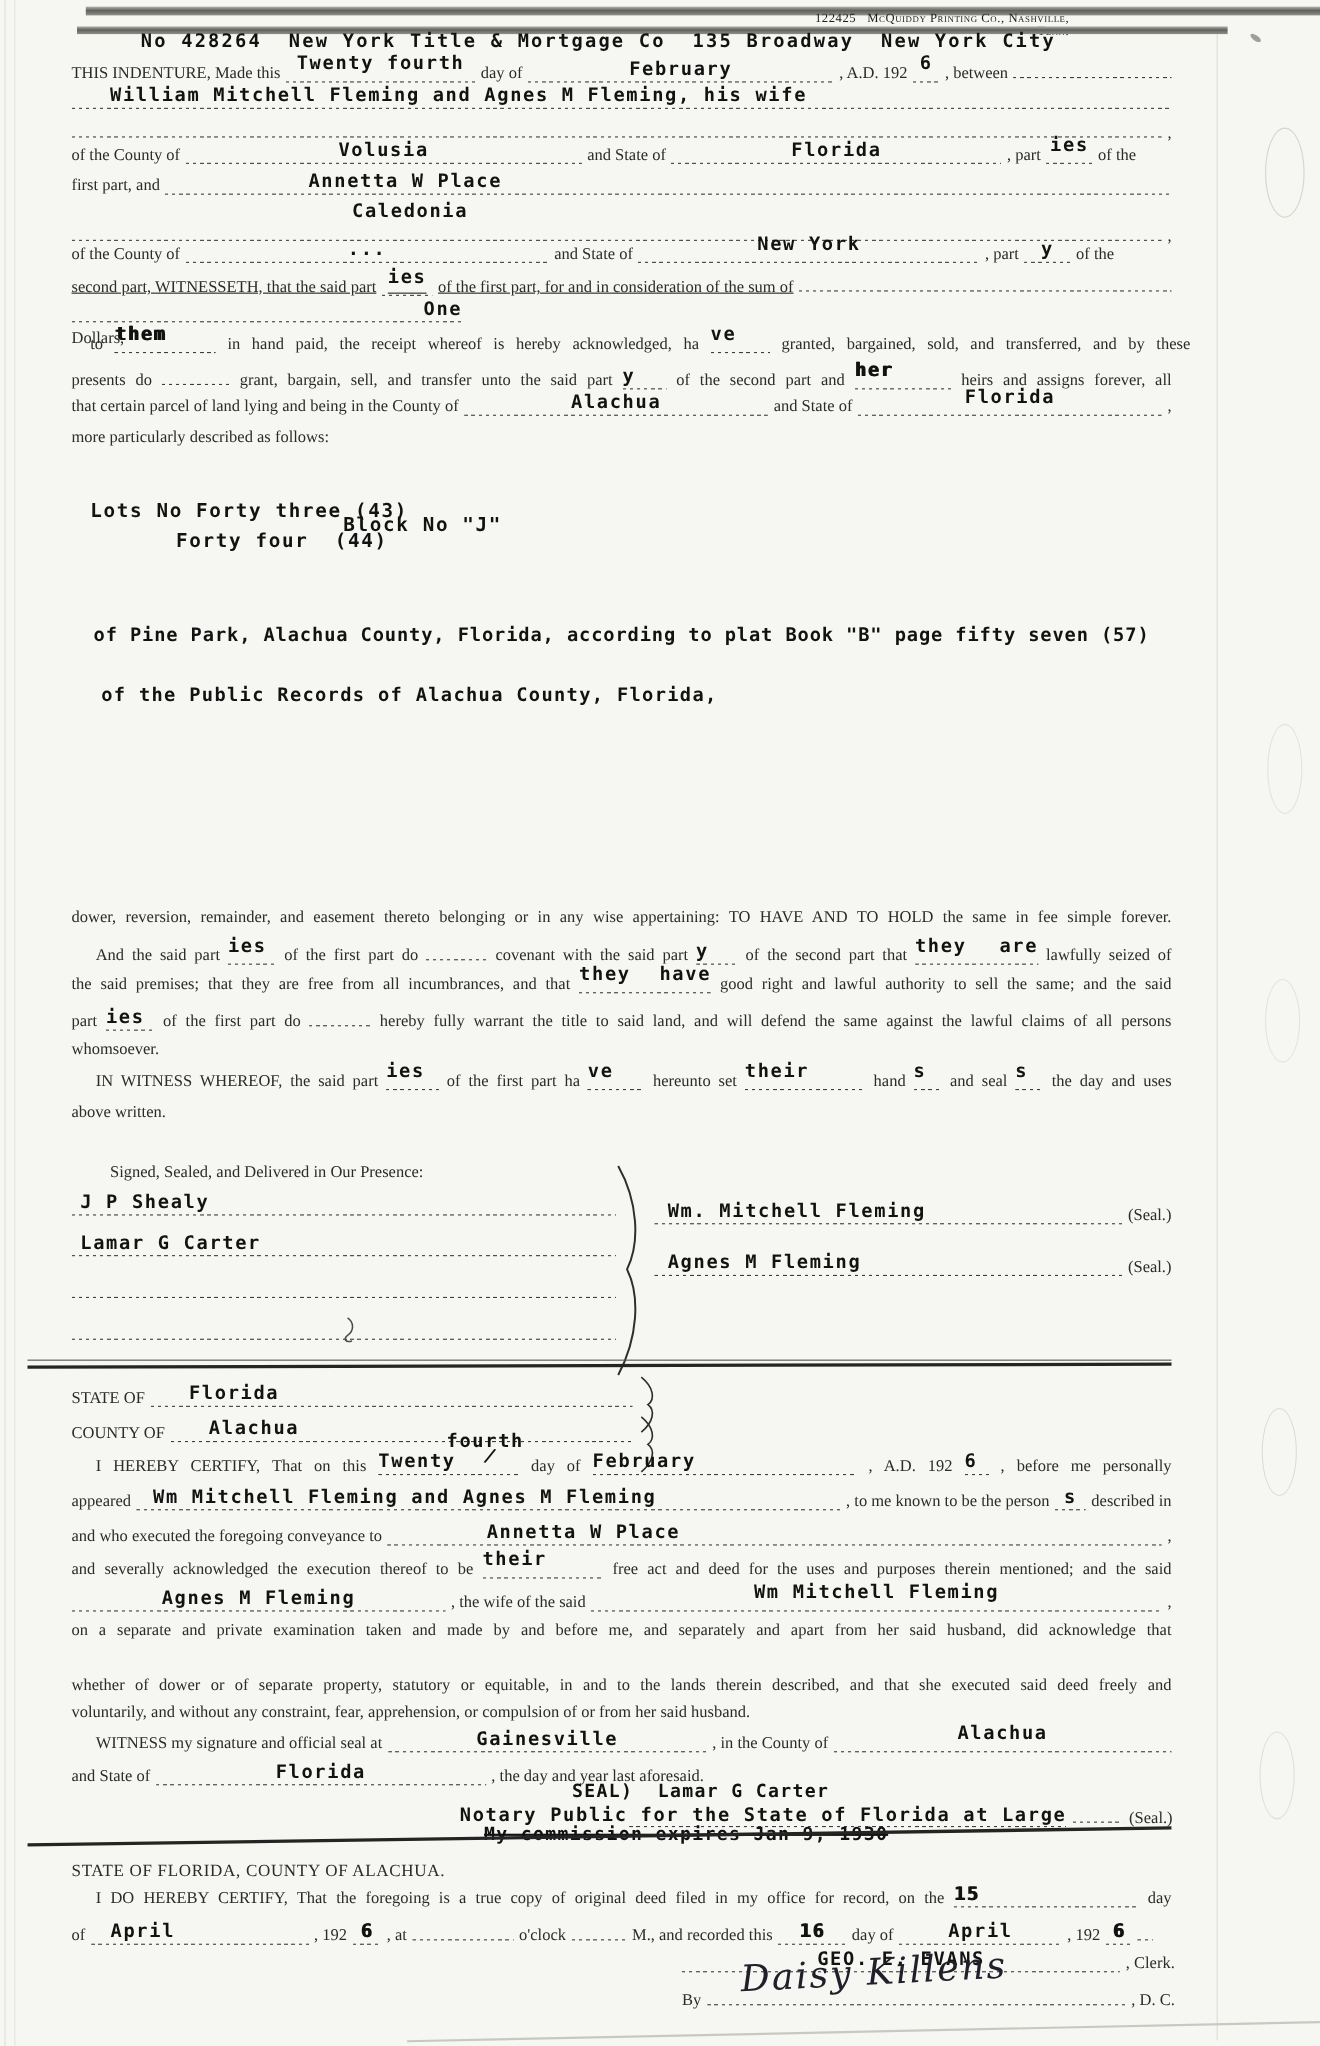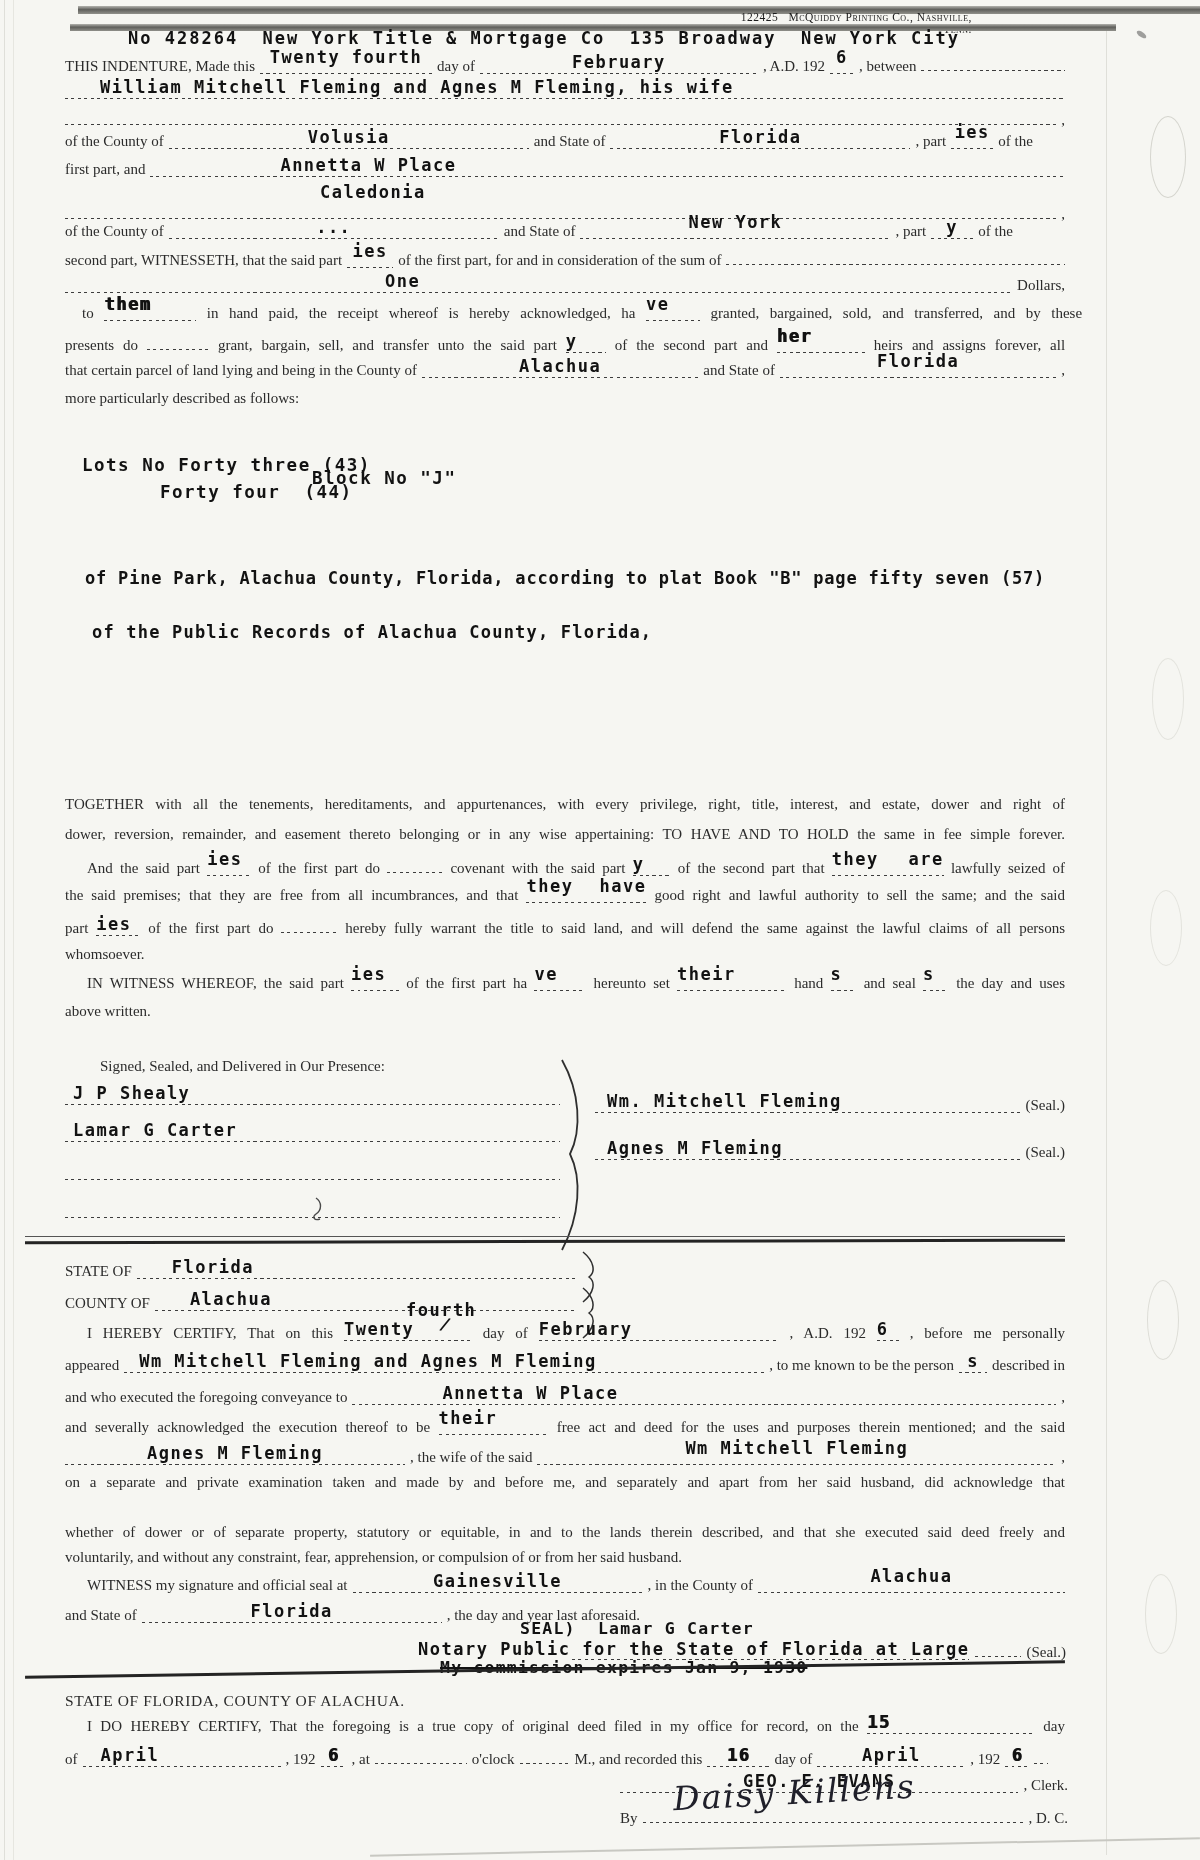--- a/index.html
+++ b/index.html
@@ -104,27 +104,27 @@
   <div class="ln fx" style="top:220px;">
     <span class="p">of the County of</span>
     <span class="bk" style="width:330px;"><span class="t">...</span></span>
     <span class="p">and State of</span>
     <span class="bk" style="width:310px;"><span class="t u7">New York</span></span>
     <span class="p">, part</span>
     <span class="bk" style="width:42px;"><span class="t">y</span></span>
     <span class="p">of the</span>
   </div>
 
-  <div class="ln fx" style="top:246px;">
+  <div class="ln fx" style="top:246px;text-decoration:underline;">
     <span class="p">second part, WITNESSETH, that the said part</span>
     <span class="bk" style="width:46px;"><span class="t u7">ies</span></span>
     <span class="p">of the first part, for and in consideration of the sum of</span>
     <span class="bk fill"></span>
   </div>
-  <div class="ln fx" style="top:274px;">
+  <div class="ln fx" style="top:274px;flex-direction:column;">
     <span class="bk fill tl" style="padding-left:320px;"><span class="t">One</span></span>
     <span class="p">Dollars,</span>
   </div>
   <div class="ln just" style="top:302px;margin-left:17px;">
     <span class="p">to</span>
     <span class="bk" style="width:92px;"><span class="t ov u7">them</span></span>
     <span class="p">in hand paid, the receipt whereof is hereby acknowledged, ha</span>
     <span class="bk" style="width:54px;"><span class="t u7">ve</span></span>
     <span class="p">granted, bargained, sold, and transferred, and by these</span>
   </div>
@@ -147,23 +147,20 @@
   <div class="ln plain" style="top:388px;">
     <span class="p">more particularly described as follows:</span>
   </div>
 
   <div class="typedline" style="top:455px;left:82px;font-size:17.5px;letter-spacing:1.5px;">Lots No Forty three (43)</div>
   <div class="typedline" style="top:482px;left:160px;font-size:17.5px;letter-spacing:1.5px;">Forty four  (44)</div>
   <div class="typedline" style="top:468px;left:312px;font-size:17.5px;letter-spacing:1.5px;">Block No "J"</div>
   <div class="typedline" style="top:568px;left:85px;font-size:17px;letter-spacing:.8px;">of Pine Park, Alachua County, Florida, according to plat Book "B" page fifty seven (57)</div>
   <div class="typedline" style="top:622px;left:92px;font-size:17px;letter-spacing:1.2px;">of the Public Records of Alachua County, Florida,</div>
 
-  <div class="ln just" style="top:794px;">
-    <span class="p">TOGETHER with all the tenements, hereditaments, and appurtenances, with every privilege, right, title, interest, and estate, dower and right of</span>
-  </div>
   <div class="ln just" style="top:824px;">
     <span class="p">dower, reversion, remainder, and easement thereto belonging or in any wise appertaining: TO HAVE AND TO HOLD the same in fee simple forever.</span>
   </div>
   <div class="ln just" style="top:854px;">
     <span class="p" style="padding-left:22px;">And the said part</span>
     <span class="bk" style="width:44px;"><span class="t u7">ies</span></span>
     <span class="p">of the first part do</span>
     <span class="bk" style="width:56px;"></span>
     <span class="p">covenant with the said part</span>
     <span class="bk" style="width:38px;"><span class="t">y</span></span>

